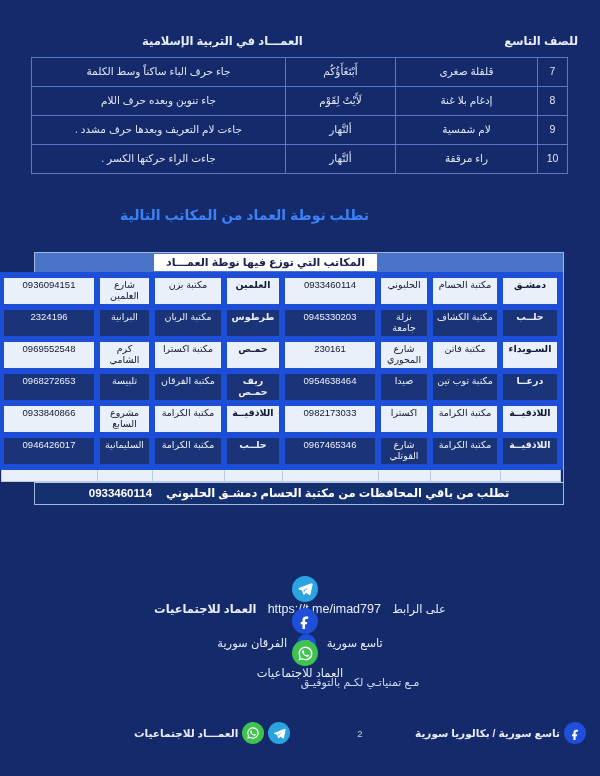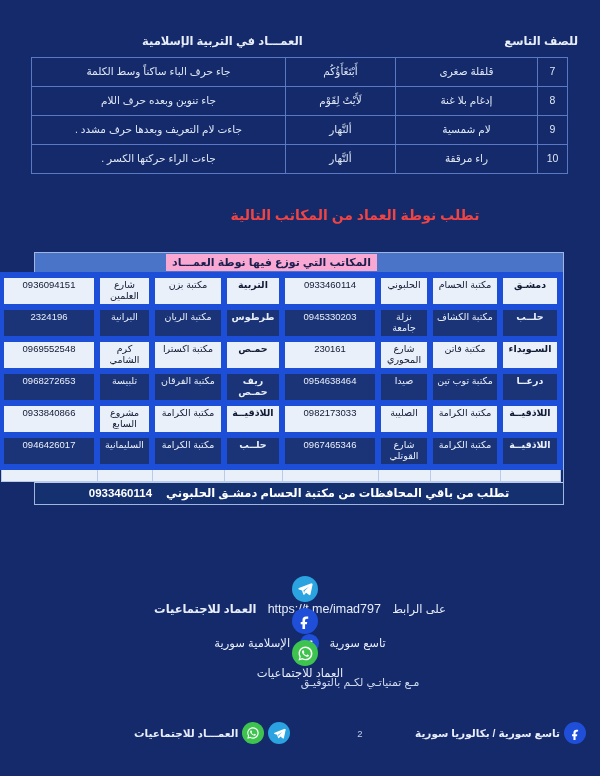--- a/index.html
+++ b/index.html
@@ -49,22 +49,22 @@
     line-height: 1.25;
   }
   .tj-num   { width: 30px;  text-align: center; font-size: 11px; }
   .tj-name  { width: 142px; text-align: center; }
   .tj-ex    { width: 110px; text-align: center; }
   .tj-rule  { width: 254px; text-align: center; }
 
   
   .mid-heading {
     position: absolute; top: 207px; left: 0; right: 10px;
-    text-align: center;
-    color: #ef4444;
+    text-align: left;
+    color: #3b82f6;
     font-size: 14px;
     font-weight: bold;
     letter-spacing: .2px;
   }
 
   
   .offices-wrap {
     position: absolute; top: 252px; right: 36px;
     width: 530px;
     border: 1px solid #9fb6e0;
@@ -97,25 +97,25 @@
   .row-dark  td { background: #1b3478; color: #e9eff9; }
 
   
   .offices-title-band {
     background: #4a74c8;
     height: 19px;
     display: flex; align-items: center; justify-content: center;
     position: relative;
   }
   .offices-title-band .hl {
-    background: #f9a8d4;
+    background: #ffffff;
     color: #1a1f4e;
     font-size: 11px;
     font-weight: bold;
-    padding: 0 6px;
+    padding: 0 12px;
     line-height: 17px;
     position: absolute;
     right: 186px;
     white-space: nowrap;
   }
 
   
   .spacer-row { height: 14px; background: #eaf0fa; }
   .spacer-row td { height: 14px; background: #eaf0fa; border: 1px solid #b9cbe8; }
 
@@ -259,21 +259,21 @@
     <div class="offices-title-band">
       <span class="hl">المكاتب التي توزع فيها نوطة العمـــاد</span>
     </div>
     <table class="offices-table">
       <tbody id="offices-body">
           <tr class="row-light">
             <td class="c-gov">دمشـق</td>
             <td class="c-lib">مكتبة الحسام</td>
             <td class="c-area">الحلبوني</td>
             <td class="c-phone">0933460114</td>
-            <td class="c-gov2">التربية</td>
+            <td class="c-gov2">العلمين</td>
             <td class="c-lib2">مكتبة بزن</td>
             <td class="c-area2">شارع العلمين</td>
             <td class="c-phone2">0936094151</td>
           </tr>
           <tr class="row-dark">
             <td class="c-gov">حلــب</td>
             <td class="c-lib">مكتبة الكشاف</td>
             <td class="c-area">نزلة جامعة</td>
             <td class="c-phone">0945330203</td>
             <td class="c-gov2">طرطوس</td>
@@ -297,21 +297,21 @@
             <td class="c-area">صيدا</td>
             <td class="c-phone">0954638464</td>
             <td class="c-gov2">ريف حمـص</td>
             <td class="c-lib2">مكتبة الفرقان</td>
             <td class="c-area2">تلبيسة</td>
             <td class="c-phone2">0968272653</td>
           </tr>
           <tr class="row-light">
             <td class="c-gov">اللاذقيــة</td>
             <td class="c-lib">مكتبة الكرامة</td>
-            <td class="c-area">الصليبة</td>
+            <td class="c-area">اكسترا</td>
             <td class="c-phone">0982173033</td>
             <td class="c-gov2">اللاذقيــة</td>
             <td class="c-lib2">مكتبة الكرامة</td>
             <td class="c-area2">مشروع السابع</td>
             <td class="c-phone2">0933840866</td>
           </tr>
           <tr class="row-dark">
             <td class="c-gov">اللاذقيــة</td>
             <td class="c-lib">مكتبة الكرامة</td>
             <td class="c-area">شارع القوتلي</td>
@@ -361,21 +361,21 @@
             <path fill="#ffffff" d="M14.5 8.5h2.3V5.4c-.4-.05-1.8-.18-3.4-.18-3.3 0-5.2 1.9-5.2 5.5v2.7H5.6v3.5h2.6v8.7h3.9v-8.7h2.7l.5-3.5h-3.2v-2.3c0-1 .3-1.6 1.4-1.6z"></path>
           </svg>
       </span>
       <span class="social-txt">
         <span>تاسع سورية</span>
         <span class="fb-badge">
           <svg width="12" height="12" viewBox="0 0 24 24">
               <path fill="#ffffff" d="M14.5 8.5h2.3V5.4c-.4-.05-1.8-.18-3.4-.18-3.3 0-5.2 1.9-5.2 5.5v2.7H5.6v3.5h2.6v8.7h3.9v-8.7h2.7l.5-3.5h-3.2v-2.3c0-1 .3-1.6 1.4-1.6z"></path>
             </svg>
         </span>
-        <span>الإسلامية سورية</span>
+        <span>الفرقان سورية</span>
       </span>
     </div>
 
     <div class="social-row">
       <span class="social-ico ico-wa">
         <svg width="17" height="17" viewBox="0 0 24 24">
             <path fill="#ffffff" d="M12 2.2C6.6 2.2 2.2 6.6 2.2 12c0 1.8.5 3.4 1.3 4.8L2.1 21.9l5.3-1.4c1.4.75 2.9 1.15 4.6 1.15 5.4 0 9.8-4.4 9.8-9.8S17.4 2.2 12 2.2zm0 17.6c-1.5 0-2.9-.4-4.1-1.1l-.3-.18-3.1.82.83-3-.2-.3A7.8 7.8 0 1 1 12 19.8zm4.5-5.6c-.25-.13-1.45-.72-1.68-.8-.22-.08-.38-.13-.55.13-.16.25-.62.8-.76.96-.14.17-.28.19-.52.07-.25-.13-1.04-.39-1.98-1.23-.73-.65-1.22-1.46-1.37-1.7-.14-.26-.01-.4.11-.52.11-.11.25-.29.37-.44.13-.15.17-.25.25-.42.08-.17.04-.31-.02-.44-.06-.13-.55-1.33-.76-1.82-.2-.48-.4-.41-.55-.42h-.47c-.16 0-.42.06-.64.31-.22.25-.84.82-.84 2s.86 2.32.98 2.48c.12.17 1.69 2.58 4.1 3.62.57.25 1.02.4 1.37.5.58.19 1.1.16 1.52.1.46-.07 1.45-.59 1.65-1.17.2-.57.2-1.06.14-1.17-.06-.1-.22-.17-.47-.29z"></path>
           </svg>
       </span>
       <span class="social-txt lbl">العماد للاجتماعيات</span>

